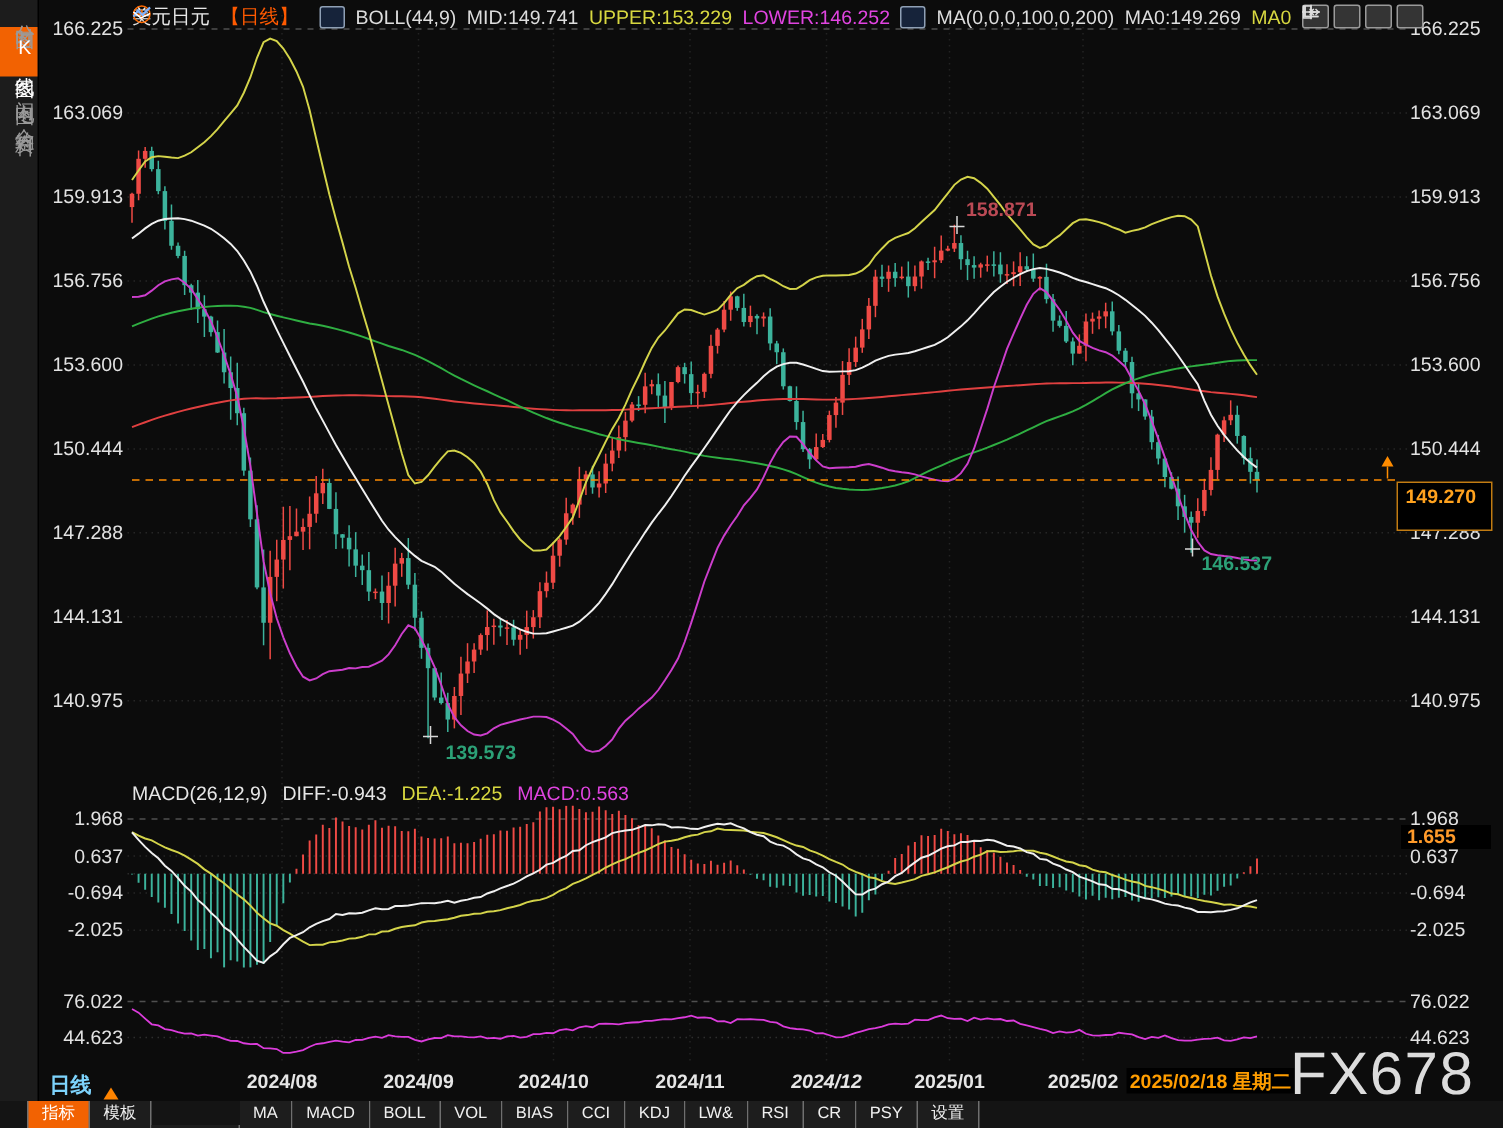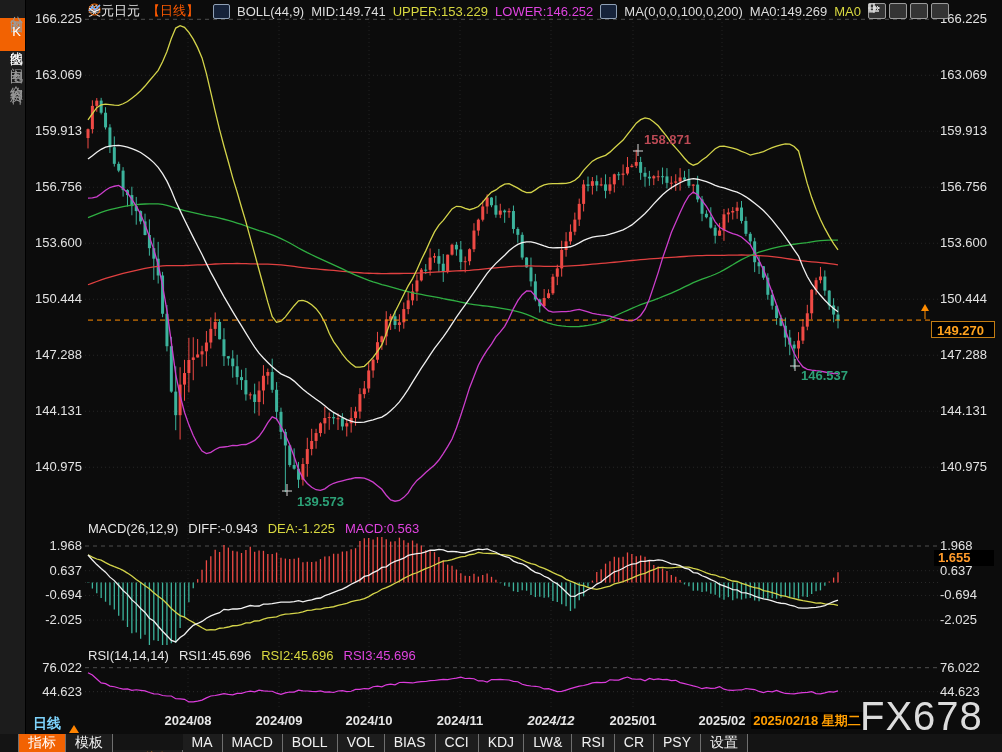--- a/index.html
+++ b/index.html
@@ -20,35 +20,35 @@
   .icon-box{display:inline-flex;width:15px;height:13px;background:#16233a;border:1px solid #8fa0b5;border-radius:2px;align-items:center;justify-content:center;}
   #win-icons{position:absolute;left:868px;top:3px;display:flex;gap:3px;z-index:7;}
   .wicon{width:16px;height:14px;background:#343434;border:1px solid #9a9a9a;border-radius:2px;display:flex;align-items:center;justify-content:center;cursor:pointer;}
   
   .axlbl{position:absolute;font-size:13px;color:#e2e2e2;z-index:4;line-height:16px;}
   .axlbl.l{left:28px;width:54px;text-align:right;}
   .axlbl.r{left:940px;width:60px;text-align:left;}
   
   .pnl-hdr{position:absolute;left:88px;display:flex;gap:10px;font-size:13px;color:#e6e6e6;white-space:nowrap;z-index:5;}
   
-  #price-tag{position:absolute;left:931px;top:321px;width:64px;height:17px;background:#000;border:1px solid #c27c13;
+  #price-tag{position:absolute;left:931px;top:321px;width:64px;height:33px;background:#000;border:1px solid #c27c13;
              color:#ffa21e;font-size:13px;font-weight:bold;line-height:17px;padding-left:5px;box-sizing:border-box;z-index:6;}
   #macd-tag{position:absolute;left:934px;top:550px;width:56px;height:16px;background:#000;color:#ff9a2a;
             font-size:13px;font-weight:bold;line-height:16px;padding-left:4px;z-index:6;}
   
   .month-lbl{position:absolute;top:713px;transform:translateX(-50%);font-size:13px;font-weight:bold;color:#e6e6e6;z-index:4;}
   #date-tag{position:absolute;left:751px;top:712px;width:112px;height:17px;background:#000;color:#ff9d00;
             font-size:13px;font-weight:bold;line-height:17px;text-align:center;z-index:5;}
   #watermark{position:absolute;left:860px;top:694px;font-size:40px;color:#dcdcdc;letter-spacing:1px;z-index:5;}
   
   #period-sel{position:absolute;left:33px;top:715px;color:#7dd3fc;font-size:14px;font-weight:bold;display:flex;align-items:flex-end;gap:8px;cursor:pointer;z-index:6;}
   #period-sel .tri{width:0;height:0;border-left:5px solid transparent;border-right:5px solid transparent;border-bottom:8px solid #ff8400;}
   #toolbar-strip{position:absolute;left:0;top:734px;width:1002px;height:18px;background:#141414;z-index:6;}
   #toolbar{position:absolute;left:18px;top:734px;height:18px;display:flex;z-index:7;}
-  .tb-item{font-size:14px;color:#f0f0f0;background:#1d1d1d;padding:1px 9px;line-height:15px;
+  .tb-item{font-size:11px;color:#f0f0f0;background:#1d1d1d;padding:1px 9px;line-height:15px;
            border-right:1px solid #6f6f6f;cursor:pointer;white-space:nowrap;}
   .tb-item:first-child{border-left:1px solid #6f6f6f;}
   .tb-item.active{background:#f26202;color:#fff;}
   .tb-item.vip{color:#ff8c1a;margin-top:16px;}
   
   .anno{position:absolute;font-size:13px;font-weight:bold;z-index:5;}
   svg{position:absolute;left:0;top:0;z-index:2;}
 </style>
 </head>
 <body>
@@ -738,26 +738,20 @@
   <div class="pnl-hdr" style="top:521px">
     <span>MACD(26,12,9)</span>
     <span>DIFF:-0.943</span>
     <span class="h-yel">DEA:-1.225</span>
     <span class="h-mag">MACD:0.563</span>
   </div>
   <div id="macd-tag">
     <span>1.655</span>
   </div>
 
-  <div class="pnl-hdr" style="top:648px">
-    <span>RSI(14,14,14)</span>
-    <span>RSI1:45.696</span>
-    <span class="h-yel">RSI2:45.696</span>
-    <span class="h-mag">RSI3:45.696</span>
-  </div>
 
   <div id="xaxis-layer">
       <div class="month-lbl" style="left: 188px;">2024/08</div>
       <div class="month-lbl" style="left: 279px;">2024/09</div>
       <div class="month-lbl" style="left: 369px;">2024/10</div>
       <div class="month-lbl" style="left: 460px;">2024/11</div>
       <div class="month-lbl" style="left: 551px; font-style: italic;">2024/12</div>
       <div class="month-lbl" style="left: 633px;">2025/01</div>
       <div class="month-lbl" style="left: 722px;">2025/02</div>
     </div>

